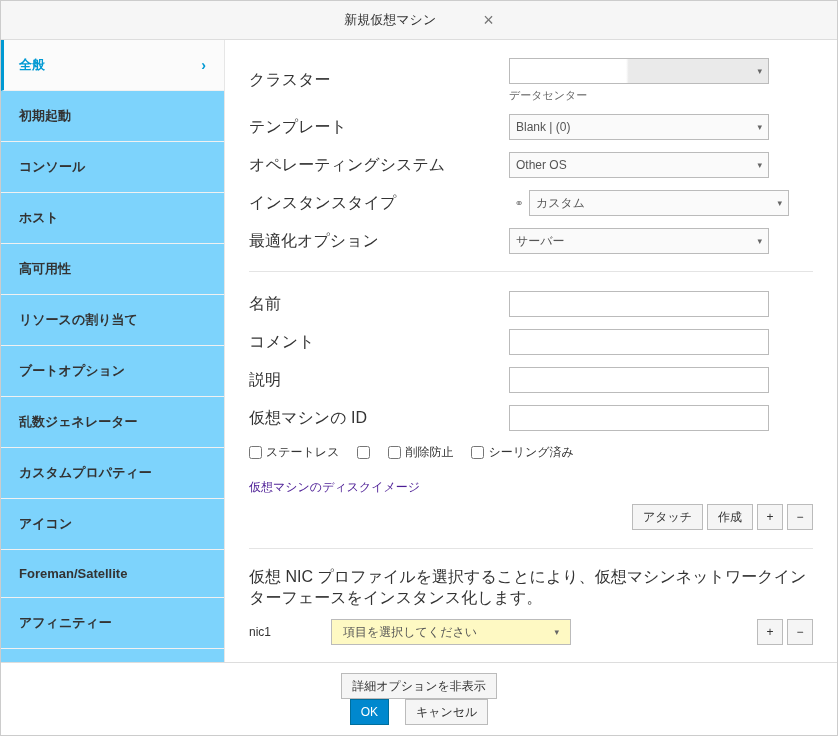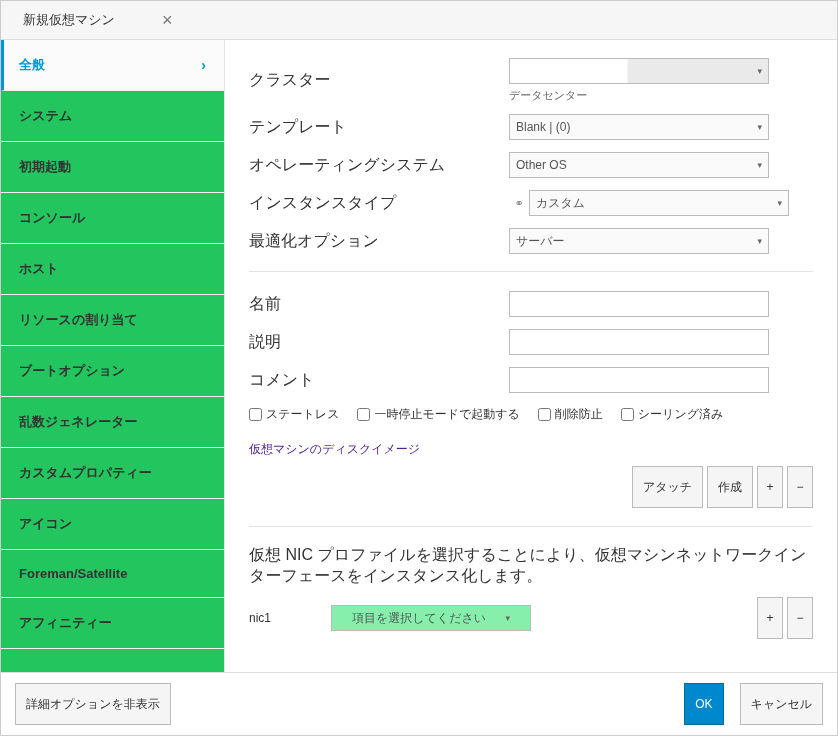--- a/index.html
+++ b/index.html
@@ -18,21 +18,21 @@
   background: #fff;
   display: flex;
   flex-direction: column;
   border: 1px solid #ccc;
 }
 .dialog-header {
   background: #f6f6f6;
   border-bottom: 1px solid #ddd;
   padding: 10px 22px;
   display: flex;
-  justify-content: flex-start;
+  justify-content: center;
   align-items: center;
   gap: 47px;
 }
 .dialog-title {
   font-size: 13px;
   font-weight: normal;
   color: #333;
 }
 .close-x {
   font-size: 18px;
@@ -40,21 +40,21 @@
   cursor: pointer;
   line-height: 1;
 }
 .dialog-body {
   flex: 1;
   display: flex;
   overflow: hidden;
 }
 .sidebar {
   width: 224px;
-  background: #22c55e;
+  background: #7dd3fc;
   border-right: 1px solid #e6e6e6;
   overflow-y: auto;
 }
 .sidebar-item {
   padding: 16px 18px;
   font-size: 13px;
   color: #333;
   cursor: pointer;
   border-bottom: 1px solid #f1f1f1;
   font-weight: bold;
@@ -165,57 +165,58 @@
   gap: 4px;
   margin-bottom: 18px;
 }
 .btn {
   border: 1px solid #bbb;
   background: #f5f5f5;
   padding: 4px 10px;
   font-size: 12px;
   cursor: pointer;
   color: #333;
-  height: 42px;
+  height: 26px;
   display: inline-flex;
   align-items: center;
 }
 .btn.square { width: 26px; justify-content: center; padding: 0; }
 .note-text {
   font-size: 16px;
   color: #333;
   margin-bottom: 10px;
 }
 .nic-row {
   display: flex;
   align-items: center;
   gap: 22px;
 }
 .nic-label { font-size: 12px; color: #333; width: 60px; }
 .nic-select {
-  width: 200px;
+  width: 240px;
   height: 26px;
   border: 1px solid #bbb;
-  background: #86efac;
-  font-size: 12px;
-  padding: 0 20px;
+  background: #fef9c3;
+  font-size: 12px;
+  padding: 0 11px;
   display: flex;
   align-items: center;
   justify-content: space-between;
   color: #555;
   cursor: pointer;
 }
 .nic-btns { margin-left: auto; display: flex; gap: 4px; }
 .dialog-footer {
   border-top: 1px solid #ddd;
   padding: 10px 14px;
   display: flex;
   justify-content: space-between;
   align-items: center;
   background: #fff;
+  flex-direction: column;
 }
 .footer-right { display: flex; gap: 16px; }
 .btn-primary {
   background: #0088ce;
   border: 1px solid #006e9c;
   color: #fff;
 }
 </style>
 </head>
 <body>
@@ -226,30 +227,30 @@
     <span class="close-x">×</span>
   </div>
 
   <div class="dialog-body">
     <div class="sidebar">
       <div class="sidebar-item active">
         <span>全般</span>
         <span class="chev">›</span>
       </div>
       <div class="sidebar-item">
-          <span>システム</span>
-        </div>
-      <div class="sidebar-item">
           <span>初期起動</span>
         </div>
       <div class="sidebar-item">
           <span>コンソール</span>
         </div>
       <div class="sidebar-item">
           <span>ホスト</span>
+        </div>
+      <div class="sidebar-item">
+          <span>高可用性</span>
         </div>
       <div class="sidebar-item">
           <span>リソースの割り当て</span>
         </div>
       <div class="sidebar-item">
           <span>ブートオプション</span>
         </div>
       <div class="sidebar-item">
           <span>乱数ジェネレーター</span>
         </div>
@@ -324,42 +325,47 @@
       <hr class="divider">
 
       <div class="form-row">
         <div class="form-label">名前</div>
         <div class="form-control-wrap">
             <input class="text-input" type="text" value="" style="">
           </div>
       </div>
 
       <div class="form-row">
+        <div class="form-label">コメント</div>
+        <div class="form-control-wrap">
+            <input class="text-input" type="text" value="" style="">
+          </div>
+      </div>
+
+      <div class="form-row">
         <div class="form-label">説明</div>
         <div class="form-control-wrap">
             <input class="text-input" type="text" value="" style="">
           </div>
       </div>
 
       <div class="form-row">
-        <div class="form-label">コメント</div>
+        <div class="form-label">仮想マシンの ID</div>
         <div class="form-control-wrap">
             <input class="text-input" type="text" value="" style="">
           </div>
       </div>
-
 
       <div class="checkbox-row">
         <label>
           <input type="checkbox" style="">
           <span>ステートレス</span>
         </label>
         <label>
           <input type="checkbox" style="">
-          <span>一時停止モードで起動する</span>
         </label>
         <label>
           <input type="checkbox" style="">
           <span>削除防止</span>
         </label>
         <label>
           <input type="checkbox" style="">
           <span>シーリング済み</span>
         </label>
       </div>

